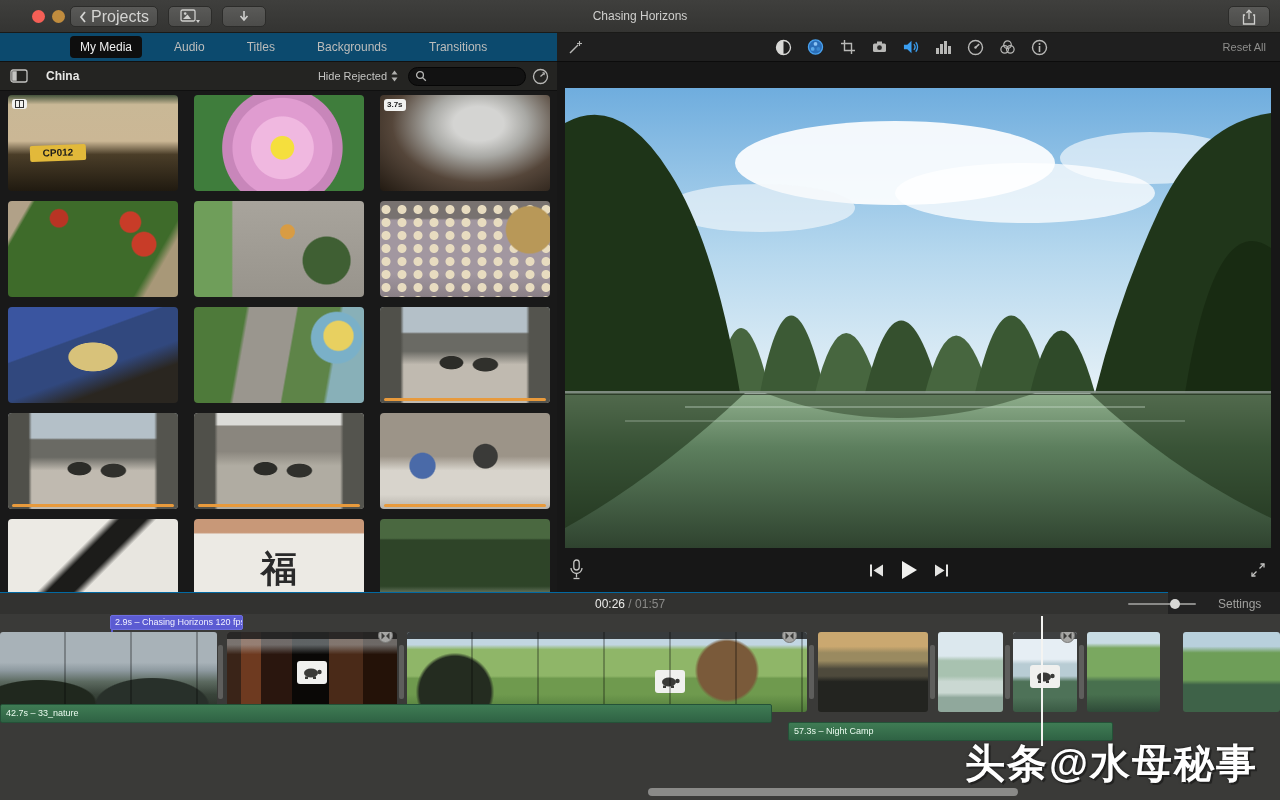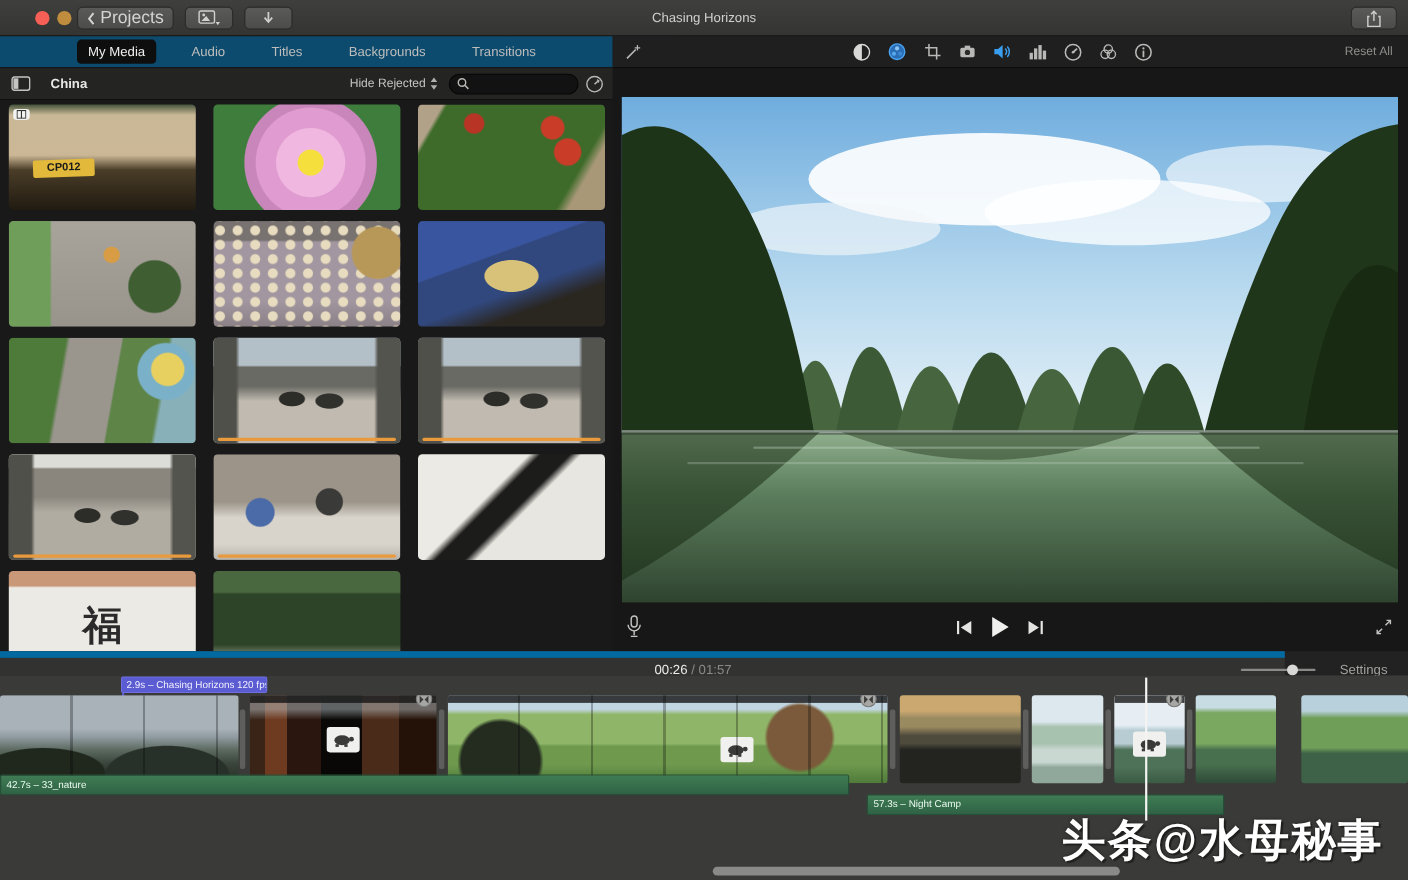--- a/index.html
+++ b/index.html
@@ -101,21 +101,21 @@
   .adj { cursor:pointer; width:17px; height:17px; display:flex; align-items:center; justify-content:center; }
   #reset-all { position:absolute; right:14px; font-size:11px; color:#8e8e8c; cursor:pointer; }
   #viewer-image { left:8px; top:55px; width:706px; height:460px; background:#000; }
   #transport { left:0; top:515px; width:723px; height:44px; display:flex; align-items:center; }
   #mic-btn { margin-left:12px; cursor:pointer; }
   #transport-center { position:absolute; left:312px; display:flex; gap:16px; align-items:center; }
   .pb { cursor:pointer; }
   #fullscreen-btn { position:absolute; right:14px; cursor:pointer; }
 
   
-  #tl-header { left:0; top:592px; width:1168px; height:22px; background:#323230; border-top:6px solid #0369a1;
+  #tl-header { left:0; top:592px; width:1168px; height:22px; background:#323230; border-top:1px solid #0369a1;
     border-bottom:1px solid #28282six;text-decoration:underline; }
   #time-display { position:absolute; left:595px; top:4px; font-size:12px; }
   #time-current { color:#ececea; }
   #time-total { color:#8a8a88; }
   #zoom-slider { position:absolute; left:1128px; top:10px; width:68px; height:2px; background:#8a8a88; border-radius:1px; cursor:pointer; }
   #zoom-thumb { position:absolute; left:42px; top:-4px; width:10px; height:10px; border-radius:50%; background:#d8d8d6; }
   #settings-label { position:absolute; left:1218px; top:4px; font-size:12px; color:#a0a09e; cursor:pointer; }
 
   
   #timeline { left:0; top:614px; width:1280px; height:186px; background:#3a3a38; overflow:hidden; }
@@ -268,20 +268,23 @@
     <div class="thumb t1">
       <span class="badge">
         <svg width="9" height="8" viewBox="0 0 9 8">
           <rect x="0.5" y="0.5" width="8" height="7" fill="none" stroke="#333" stroke-width="1"></rect>
           <line x1="4.5" y1="0.5" x2="4.5" y2="7.5" stroke="#333" stroke-width="1"></line>
         </svg>
       </span>
       <span class="plate">CP012</span>
     </div>
     <div class="thumb t2"></div>
+    <div class="thumb t3">
+      <span class="badge">3.7s</span>
+    </div>
     <div class="thumb t4"></div>
     <div class="thumb t5"></div>
     <div class="thumb t6"></div>
     <div class="thumb t7"></div>
     <div class="thumb t8"></div>
     <div class="thumb street fav"></div>
     <div class="thumb street fav"></div>
     <div class="thumb t11 fav"></div>
     <div class="thumb t12 fav"></div>
     <div class="thumb t13"></div>

